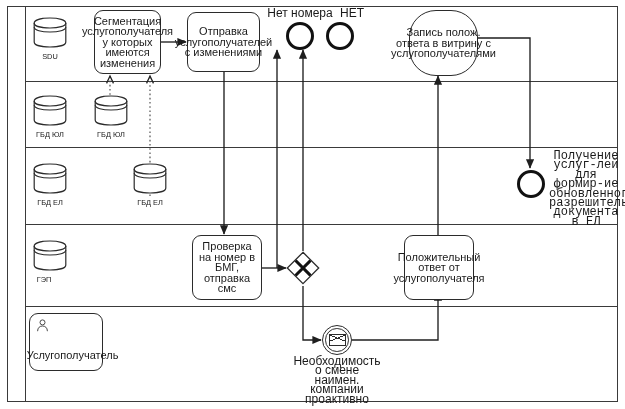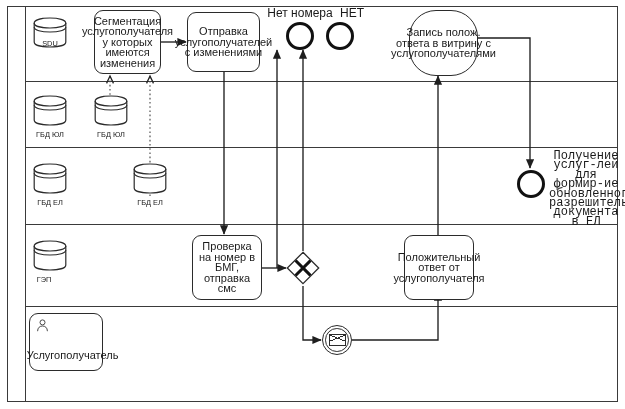--- a/index.html
+++ b/index.html
@@ -99,21 +99,21 @@
     </g>
   </svg>
 
   <div class="ds" style="left:33px;top:17px;">
     <svg width="34" height="31" viewBox="0 0 34 31" xmlns="http://www.w3.org/2000/svg">
       <path d="M1.2,6 C1.2,2.8 8.4,1 17,1 C25.6,1 32.8,2.8 32.8,6 L32.8,25 C32.8,28.2 25.6,30 17,30 C8.4,30 1.2,28.2 1.2,25 Z" fill="#fff" stroke="#2b2b2b" stroke-width="1.2"></path>
       <path d="M1.2,6 C1.2,9.2 8.4,11 17,11 C25.6,11 32.8,9.2 32.8,6" fill="none" stroke="#2b2b2b" stroke-width="1.2"></path>
       <path d="M1.2,10 C1.2,13.2 8.4,15 17,15 C25.6,15 32.8,13.2 32.8,10" fill="none" stroke="#2b2b2b" stroke-width="1.1"></path>
     </svg>
   </div>
-  <div class="ds-label" style="left:10px;top:39px;">SDU</div>
+  <div class="ds-label" style="left:10px;top:52px;">SDU</div>
 
   <div class="ds" style="left:33px;top:95px;">
     <svg width="34" height="31" viewBox="0 0 34 31" xmlns="http://www.w3.org/2000/svg">
       <path d="M1.2,6 C1.2,2.8 8.4,1 17,1 C25.6,1 32.8,2.8 32.8,6 L32.8,25 C32.8,28.2 25.6,30 17,30 C8.4,30 1.2,28.2 1.2,25 Z" fill="#fff" stroke="#2b2b2b" stroke-width="1.2"></path>
       <path d="M1.2,6 C1.2,9.2 8.4,11 17,11 C25.6,11 32.8,9.2 32.8,6" fill="none" stroke="#2b2b2b" stroke-width="1.2"></path>
       <path d="M1.2,10 C1.2,13.2 8.4,15 17,15 C25.6,15 32.8,13.2 32.8,10" fill="none" stroke="#2b2b2b" stroke-width="1.1"></path>
     </svg>
   </div>
   <div class="ds-label" style="left:10px;top:130px;">ГБД ЮЛ</div>
 
@@ -178,20 +178,21 @@
 
   <div class="ev end" style="left:326px;top:22px;width:28px;height:28px;"></div>
   <div class="ev-label" style="left:326px;top:9px;width:52px;">НЕТ</div>
 
   <div class="ev end" style="left:517px;top:170px;width:28px;height:28px;"></div>
   <div class="ev-label" style="left:549px;top:152px;width:74px;font-family:Liberation Mono, monospace;">Получение услуг-лей для формир-ие обновленного разрешительного документа в ЕЛ</div>
 
   <div class="msg-ev" style="left:322px;top:325px;">
     <span class="envelope"></span>
   </div>
+  <div class="ev-label" style="left:291px;top:357px;width:92px;">Необходимость о смене наимен. компании проактивно</div>
 
   <div class="gw" style="left:286px;top:251px;">
     <svg width="34" height="34" viewBox="0 0 34 34" xmlns="http://www.w3.org/2000/svg">
       <path d="M17,1.3 L32.7,17 L17,32.7 L1.3,17 Z" fill="#fff" stroke="#2b2b2b" stroke-width="1.3"></path>
       <path d="M10.6,10.6 L23.4,23.4 M23.4,10.6 L10.6,23.4" stroke="#111" stroke-width="3" stroke-linecap="square"></path>
     </svg>
   </div>
 
 </div>
 

